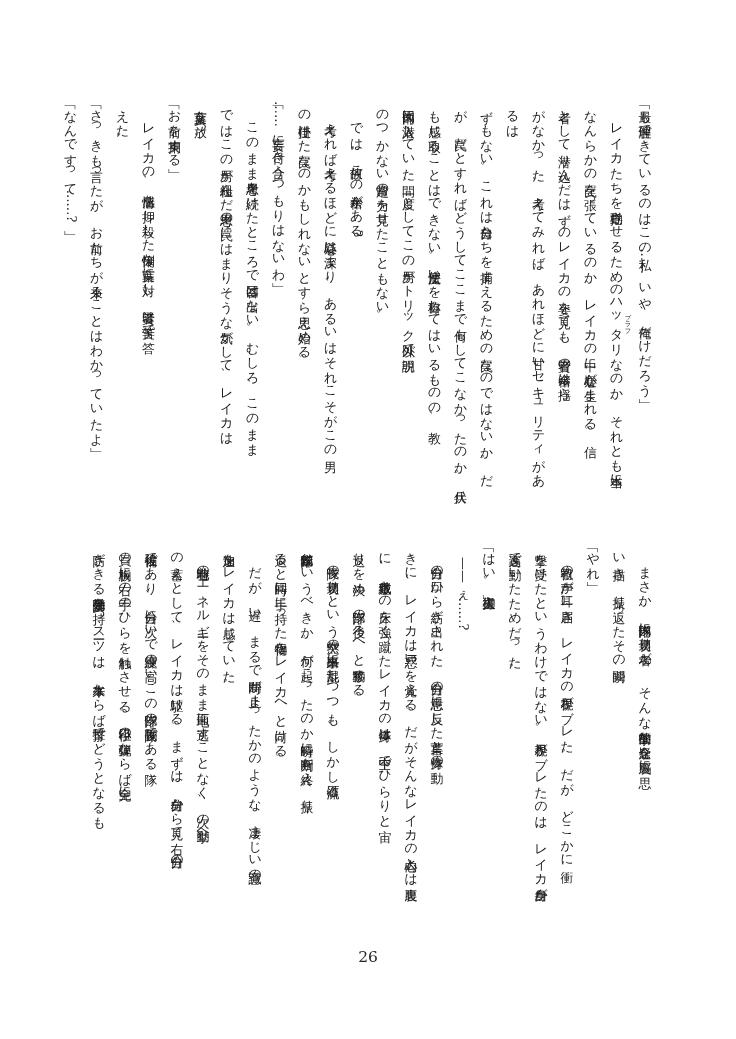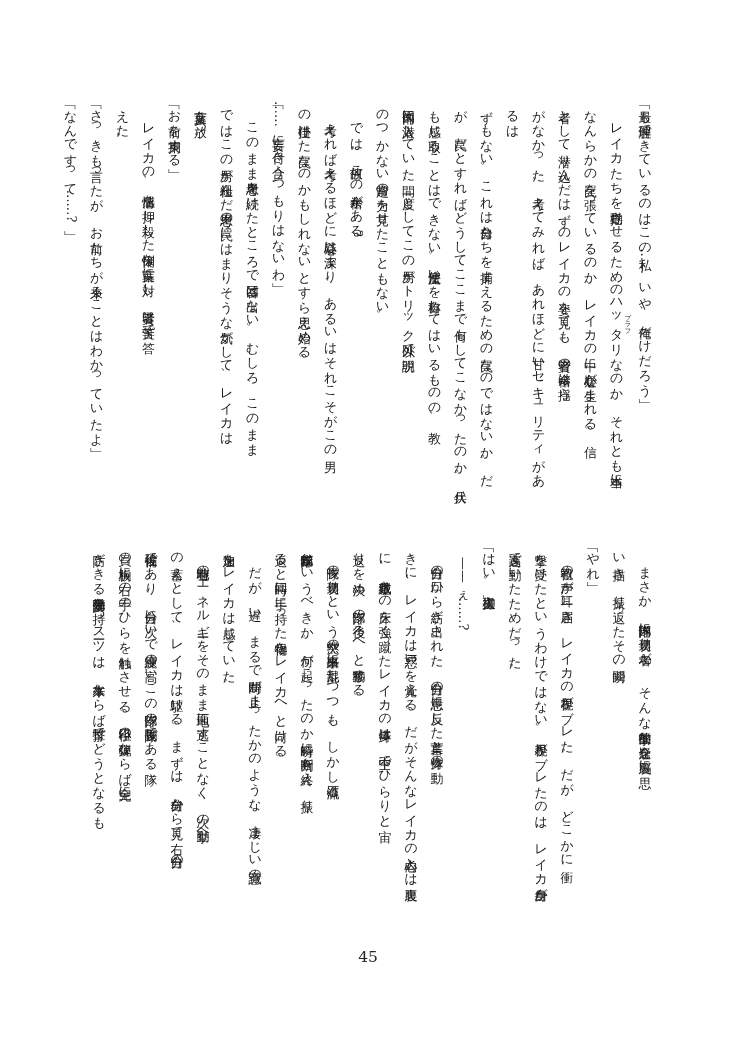--- a/index.html
+++ b/index.html
@@ -107,14 +107,14 @@
       <p class="line">返ると同時に手に持った得物をレイカへと向ける。</p>
       <p class="line indent">だが、遅い。まるで時間が止まったかのような、凄まじい意識の</p>
       <p class="line">加速をレイカは感じていた。</p>
       <p class="line indent">着地時のエネルギーをそのまま地面に逃すことなく、次の挙動へ</p>
       <p class="line">の蓄えとして、レイカは駆ける。まずは、自分から見て右、自分の</p>
       <p class="line">補佐役であり、自分に次いで練度の高いこの部隊の副隊長である隊</p>
       <p class="line">員の胸板に右の手のひらを触れさせる。小口径の銃弾ならば完全に</p>
       <p class="line">防ぎきる防弾効果を持つスーツは、本来ならば打撃でどうとなるも</p>
     </section>
 
-  <div class="page-number">45</div>
+  <div class="page-number">26</div>
 </div>
 
 </body></html>

